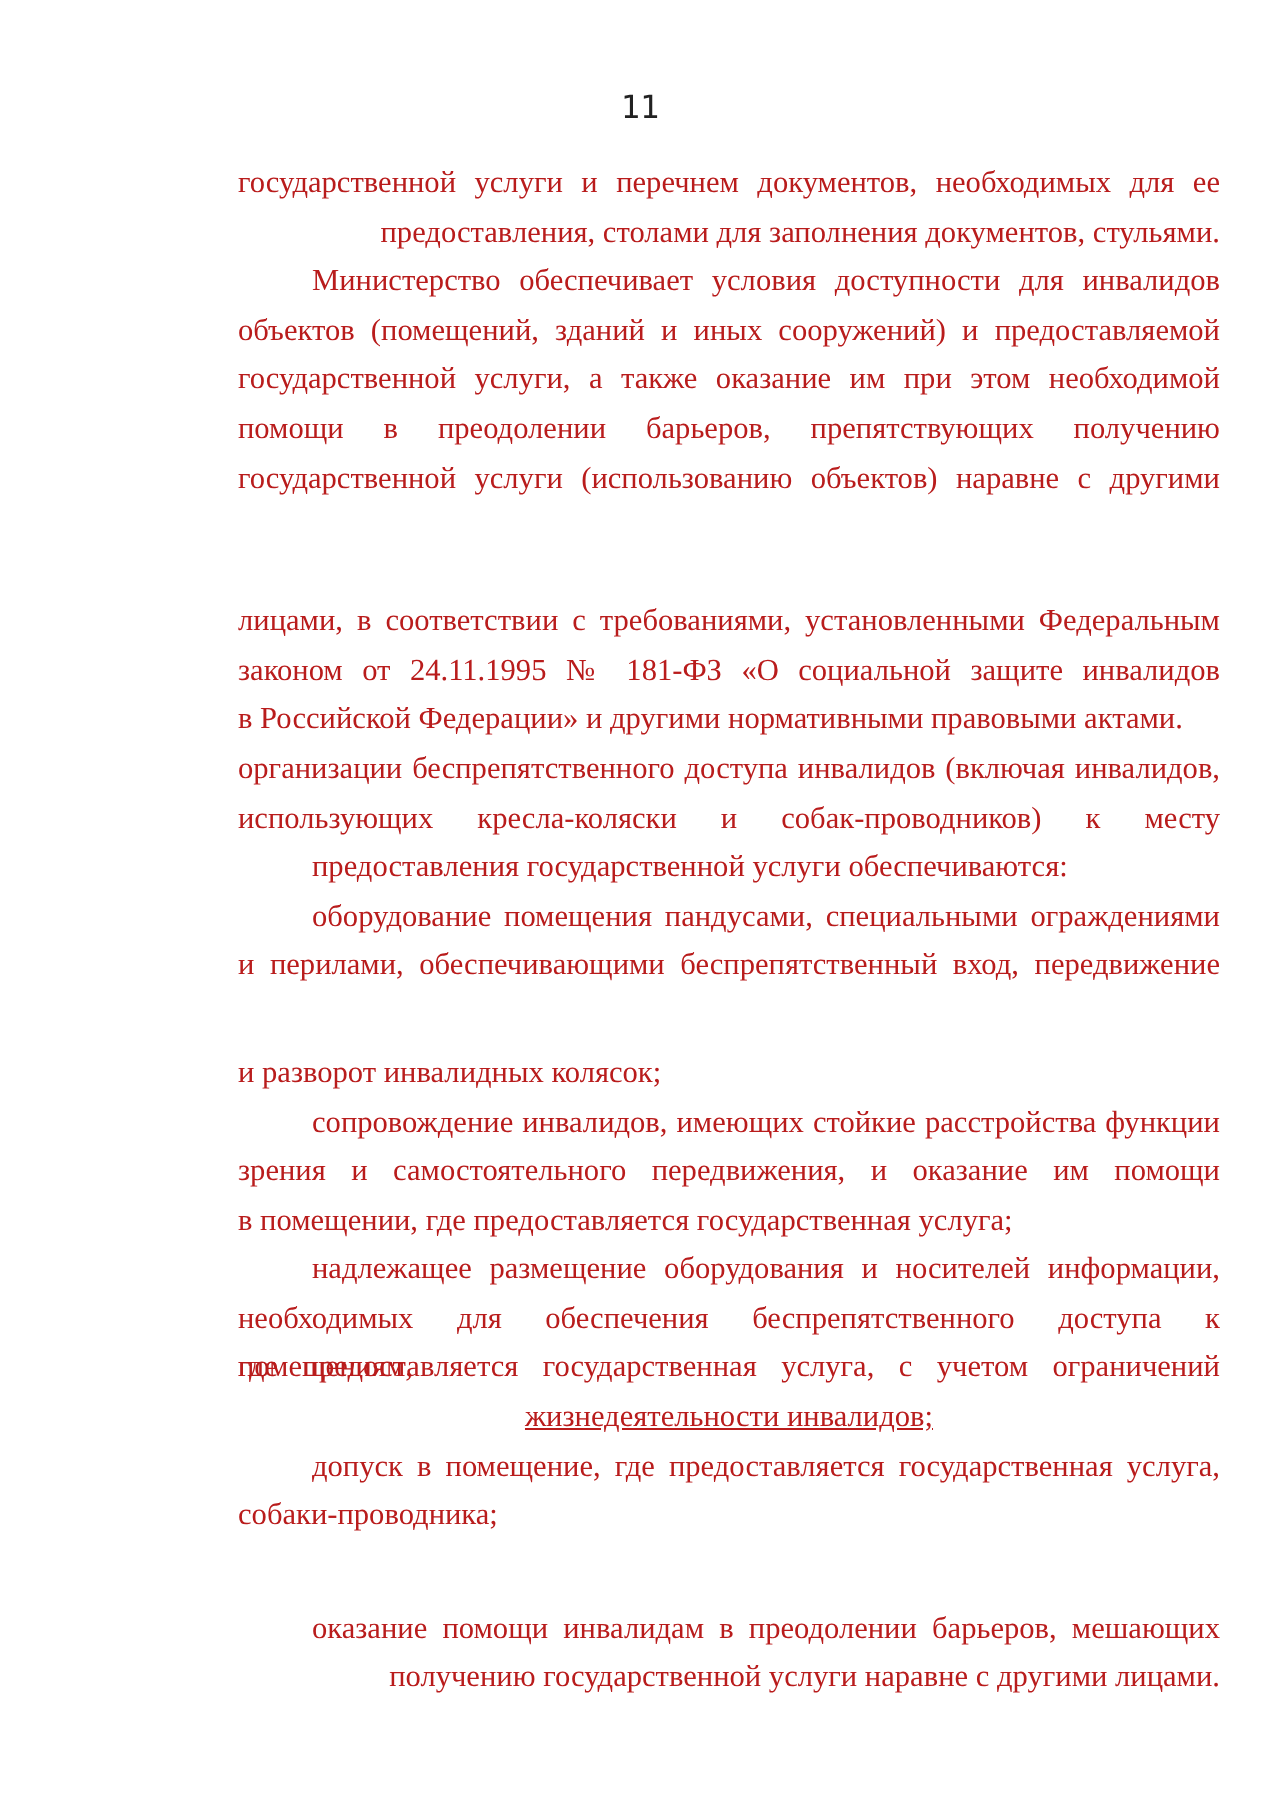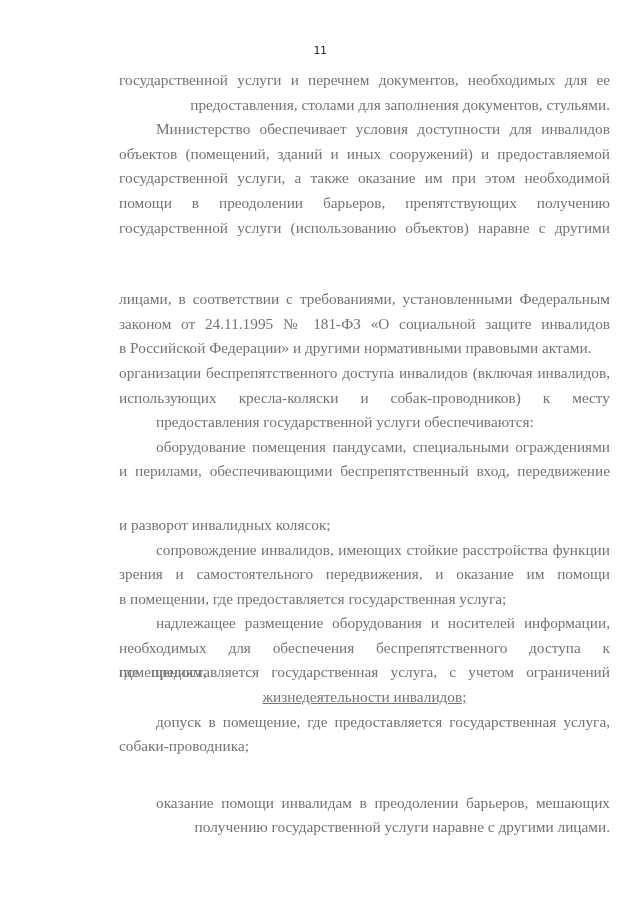--- a/index.html
+++ b/index.html
@@ -1,24 +1,24 @@
 <!DOCTYPE html>
 <html><head>
 <meta charset="utf-8">
 <style>
   html, body { margin:0; padding:0; background:#ffffff; }
   body { width:640px; height:905px; position:relative; overflow:hidden; }
   .page { position:absolute; left:0; top:0; width:640px; height:905px; background:#fff; }
   .page-number {
     position:absolute; left:0; width:640px; top:44px; text-align:center;
-    font-family:"DejaVu Sans Mono", monospace; font-size:11px; color:#222;
+    font-family:"DejaVu Sans Mono", monospace; font-size:16px; color:#222;
   }
   .body-text {
-    position:absolute; left:119px; top:68px; width:491px;
-    font-family:"Liberation Serif", serif; font-size:15.3px; color:#737373;
+    position:absolute; left:119px; top:80px; width:491px;
+    font-family:"Liberation Serif", serif; font-size:15.3px; color:#b91c1c;
     line-height:24.6px;
   }
 </style>
 </head>
 <body>
 
 <div class="page">
   <div class="page-number">11</div>
   <div class="body-text" id="body">
       <div style="white-space: normal; text-align: justify; text-align-last: justify; height: 24.6px; overflow: visible;">государственной услуги и перечнем документов, необходимых для ее</div>

